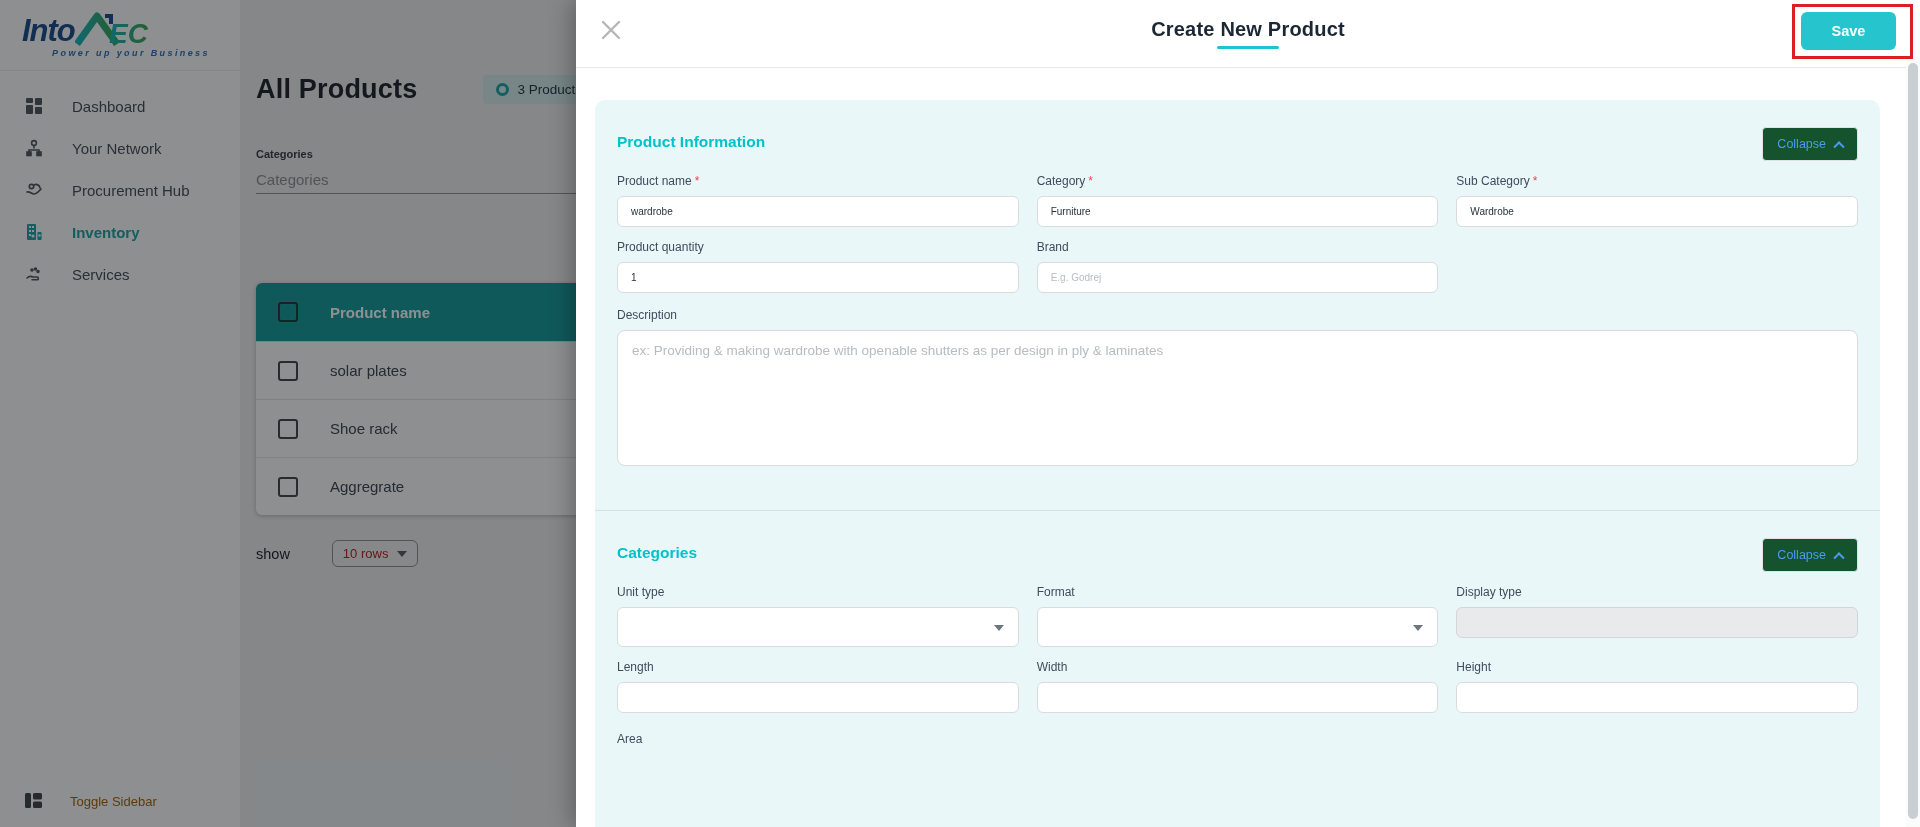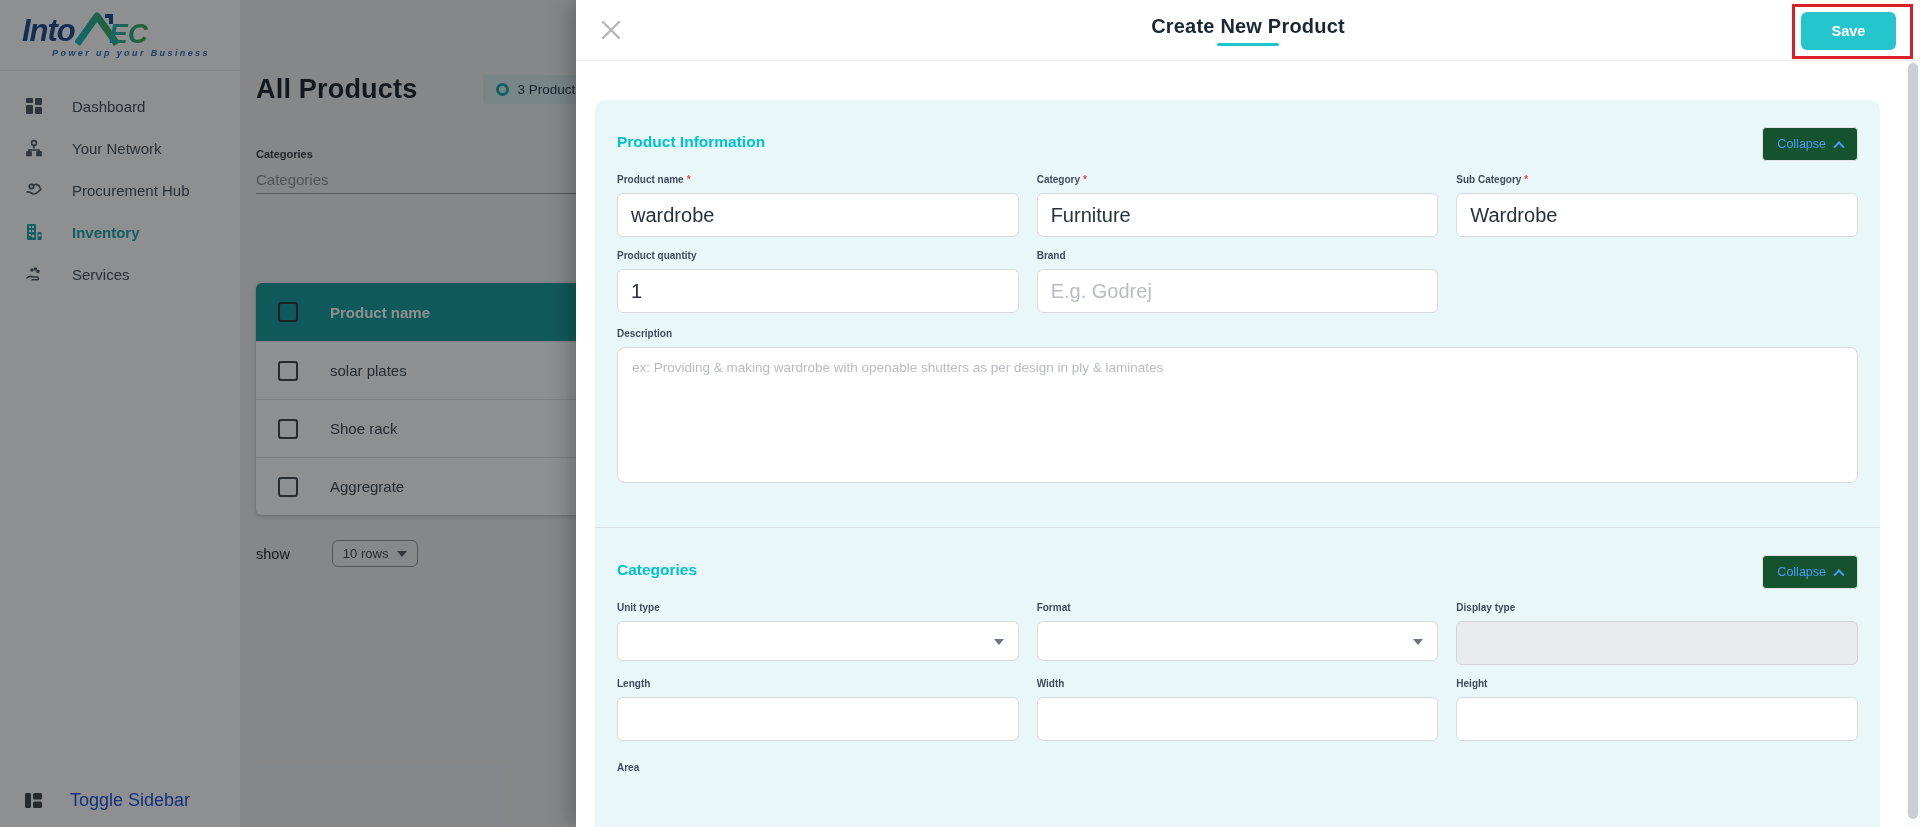--- a/index.html
+++ b/index.html
@@ -12,21 +12,21 @@
   .logo-line { display:flex; align-items:flex-end; }
   .logo-into { font-size:31px; font-weight:800; color:#17498c; letter-spacing:-1px; line-height:30px; }
   .logo-tagline { font-size:9px; font-weight:700; color:#2b6cb4; letter-spacing:2.4px; margin-top:2px;text-align:center; }
   .nav { padding-top:14px; }
   .nav-item { display:flex; align-items:center; height:42px; padding-left:24px; cursor:pointer; }
   .nav-item .ico { width:20px; height:20px; margin-right:28px; display:flex; align-items:center; justify-content:center; }
   .nav-label { font-size:15px; font-weight:500; color:#3f4b57; }
   .nav-item.active .nav-label { color:#16a2a5; font-weight:600; }
   .toggle-sidebar { position:absolute; left:24px; bottom:16px; display:flex; align-items:center; cursor:pointer; }
   .toggle-sidebar .ico { width:20px; height:20px; margin-right:26px; }
-  .toggle-label { font-size:18px; color:#1d4ed8; font-weight:500; }
+  .toggle-label { font-size:13px; color:#a16207; font-weight:500; }
 
   
   .main { position:absolute; left:240px; top:0; width:1680px; height:827px; background:#eef0f2; z-index:1; }
   .page-head { position:absolute; left:16px; top:74px; display:flex; align-items:center; }
   .page-title { font-size:27px; font-weight:700; color:#161f28; letter-spacing:.2px; }
   .count-badge { display:inline-flex; align-items:center; margin-left:66px; background:#d5eeee; border-radius:4px; padding:7px 13px; }
   .count-ring { width:13px; height:13px; border:3px solid #16a5a8; border-radius:50%; margin-right:8px; }
   .count-text { font-size:13.5px; color:#18323a; font-weight:500; }
   .cat-label { position:absolute; left:16px; top:148px; font-size:11px; font-weight:700; color:#33383d; }
   .cat-input { position:absolute; left:16px; top:166px; width:880px; height:28px; background:transparent; border:none; border-bottom:1px solid #8f9397; font-size:15px; color:#30343a; }
@@ -36,50 +36,50 @@
   .t-head { display:flex; align-items:center; height:58px; background:#12999c; padding-left:22px; }
   .t-head-label { margin-left:32px; font-size:15px; font-weight:600; color:#ffffff; }
   .t-row { display:flex; align-items:center; height:58px; background:#ffffff; border-top:1px solid #e2e5e7; padding-left:22px; }
   .cb { width:20px; height:20px; border:2px solid #3a4248; border-radius:3px; background:transparent; flex:0 0 auto; cursor:pointer; }
   .t-head .cb { border-color:#233236; }
   .t-cell { margin-left:32px; font-size:15px; color:#38424c; }
 
   .show-row { position:absolute; left:16px; top:540px; display:flex; align-items:center;gap:28px; }
   .show-label { font-size:14.5px; color:#14191e; }
   .rows-select { display:flex; align-items:center; margin-left:14px; height:27px; padding:0 10px; border:1px solid #8d9296; border-radius:6px; background:#f1f2f3; cursor:pointer; }
-  .rows-select-text { font-size:13px; color:#404040; }
+  .rows-select-text { font-size:13px; color:#b91c1c; }
   .caret-down { width:0; height:0; border-left:5px solid transparent; border-right:5px solid transparent; border-top:6px solid #555c62; margin-left:9px; }
 
   
   .overlay { position:absolute; left:0; top:0; width:576px; height:827px; background:rgba(15,18,20,0.47); z-index:50; }
 
   
   .modal { position:absolute; left:576px; top:0; width:1344px; height:827px; background:#ffffff; z-index:100; box-shadow:-6px 0 20px rgba(0,0,0,.25); }
-  .modal-header { position:relative; height:61px; border-bottom:1px solid #e7e9ea; display:flex; align-items:center; justify-content:center; }
+  .modal-header { position:relative; height:68px; border-bottom:1px solid #e7e9ea; display:flex; align-items:center; justify-content:center; }
   .close-btn { position:absolute; left:20px; top:15px; width:30px; height:30px; display:flex; align-items:center; justify-content:center; cursor:pointer; }
   .modal-title-wrap { text-align:center; }
   .modal-title { font-size:20px; font-weight:600; color:#1b2734; letter-spacing:.2px; }
   .title-underline { width:62px; height:3px; background:#1fc4cc; margin:5px auto 0; border-radius:2px; }
   .save-highlight { position:absolute; right:7px; top:4px; border:3px solid #da1f26; padding:5px 14px 6px 6px; }
   .save-btn { width:95px; height:38px; background:#26c4cc; border:none; border-radius:6px; color:#ffffff; font-size:14.5px; font-weight:600; font-family:"Liberation Sans", sans-serif; cursor:pointer; }
 
   .modal-body { position:absolute; top:61px; left:0; width:1344px; height:766px; padding:39px 40px 0 19px; overflow:hidden; }
   .form-card { background:#eaf7f9; border-radius:10px; padding:0 22px; min-height:760px; }
   .section { padding-top:27px; }
   .section-head { display:flex; align-items:flex-start; justify-content:space-between; }
   .section-title { font-size:15.5px; font-weight:700; color:#00c2cb; padding-top:6px; }
   .collapse-btn { display:flex; align-items:center; background:#14532d; border:1px solid #dde2e5; border-radius:4px; padding:9px 14px; cursor:pointer; }
   .collapse-label { font-size:12.5px; color:#4c9af5; font-weight:500; }
   .chevron-up { width:8px; height:8px; border-left:2px solid #4c9af5; border-top:2px solid #4c9af5; transform:rotate(45deg) translate(2px,2px); margin-left:9px; }
 
   .field-row { display:grid; grid-template-columns:repeat(3,1fr); column-gap:18px; margin-top:13px; }
   .field { display:flex; flex-direction:column; }
-  .f-label { font-size:10px; color:#3e4c5c; font-weight:700; margin-bottom:8px; }
+  .f-label { font-size:12px; color:#3e4c5c; font-weight:400; margin-bottom:8px; }
   .req { color:#e5484d; margin-left:3px; }
-  .f-input { height:44px; background:#ffffff; border:1px solid #d8dcdf; border-radius:6px; padding:0 13px; font-size:20px; color:#28323c; font-family:"Liberation Sans", sans-serif; }
+  .f-input { height:31px; background:#ffffff; border:1px solid #d8dcdf; border-radius:6px; padding:0 13px; font-size:10px; color:#28323c; font-family:"Liberation Sans", sans-serif; }
   .f-input::placeholder { color:#b7bdc2; }
   .f-input:disabled, .f-input.disabled { background:#e8eaec; border-color:#d3d6d8; }
   .f-select { position:relative; height:40px; background:#ffffff; border:1px solid #d8dcdf; border-radius:6px; cursor:pointer; }
   .f-select .caret-down { position:absolute; right:14px; top:17px; border-top-color:#6d767e; }
   .desc-field { margin-top:15px; }
   .f-textarea { width:100%; height:136px; background:#ffffff; border:1px solid #d8dcdf; border-radius:8px; padding:12px 14px; font-size:13.5px; color:#28323c; resize:none; font-family:"Liberation Sans", sans-serif; }
   .f-textarea::placeholder { color:#b6bcc1; }
   .section-divider { height:1px; background:#d8dfe1; margin:44px -22px 0; border:none; }
   .area-label-row { margin-top:16px; }
 

